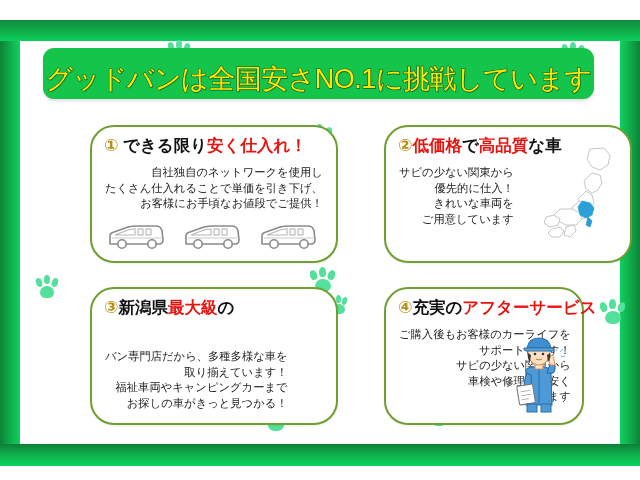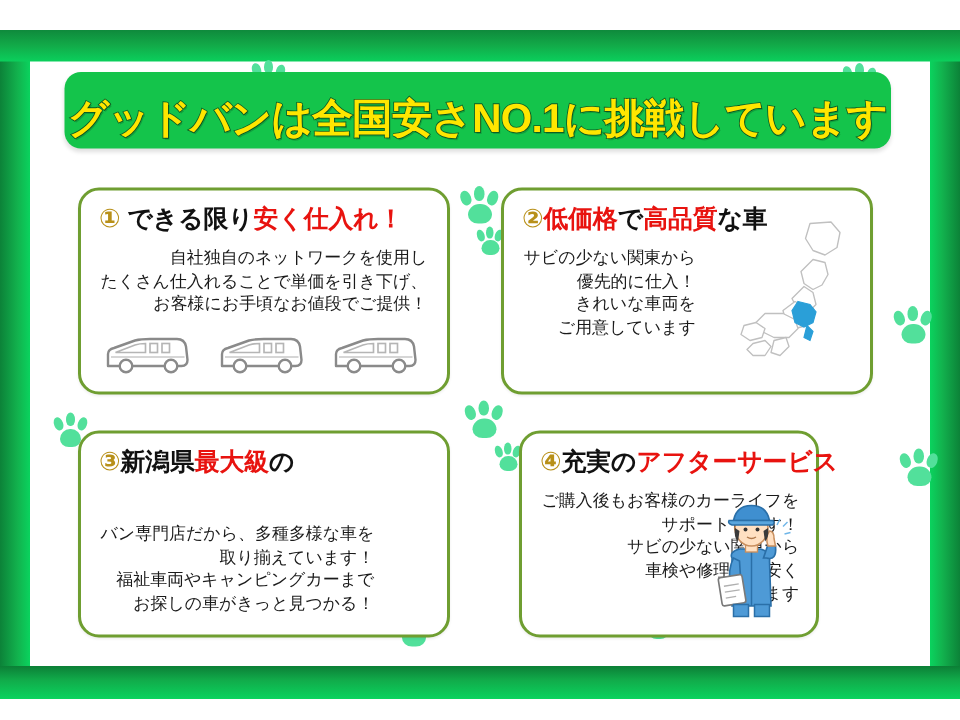--- a/index.html
+++ b/index.html
@@ -62,21 +62,21 @@
     width: 551px; height: 51px;
     background: #14c44b;
     border-radius: 11px;
     display: flex;
     align-items: center;
     justify-content: center;
     box-shadow: 0 2px 3px rgba(0,0,0,0.13);
   }
   .banner-text {
     font-size: 27px;
-    font-weight: bold;
+    font-weight: normal;
     color: #ffe600;
     letter-spacing: -0.5px;
     white-space: nowrap;
     -webkit-text-stroke: 1.1px #0a5c24;
     paint-order: stroke fill;
     text-shadow: 1px 1px 0 rgba(0,0,0,0.18);
     margin-top: 10px;
   }
 
   
@@ -92,27 +92,28 @@
   .paw .main {
     position: absolute;
     background: #52e09b;
     border-radius: 48% 48% 42% 42% / 55% 55% 45% 45%;
   }
 
   
   .panel {
     position: absolute;
     border: 2.2px solid #6f9e31;
-    border-radius: 14px;
+    border-radius: 24px;
     background: #ffffff;
     box-sizing: border-box;
     box-shadow: 0 1px 2px rgba(0,0,0,0.07);
+    margin-left: 38px;
   }
   #panel-1 { left: 52px;  top: 125px; width: 248px; height: 138px; }
-  #panel-2 { left: 334px; top: 125px; width: 248px; height: 138px; }
+  #panel-2 { left: 346px; top: 125px; width: 248px; height: 138px; }
   #panel-3 { left: 52px;  top: 287px; width: 248px; height: 138px; }
   #panel-4 { left: 346px; top: 287px; width: 200px; height: 138px; }
 
   .p-head {
     position: absolute;
     left: 12px;
     top: 9px;
     right: 8px;
     font-size: 16.5px;
     font-weight: bold;

